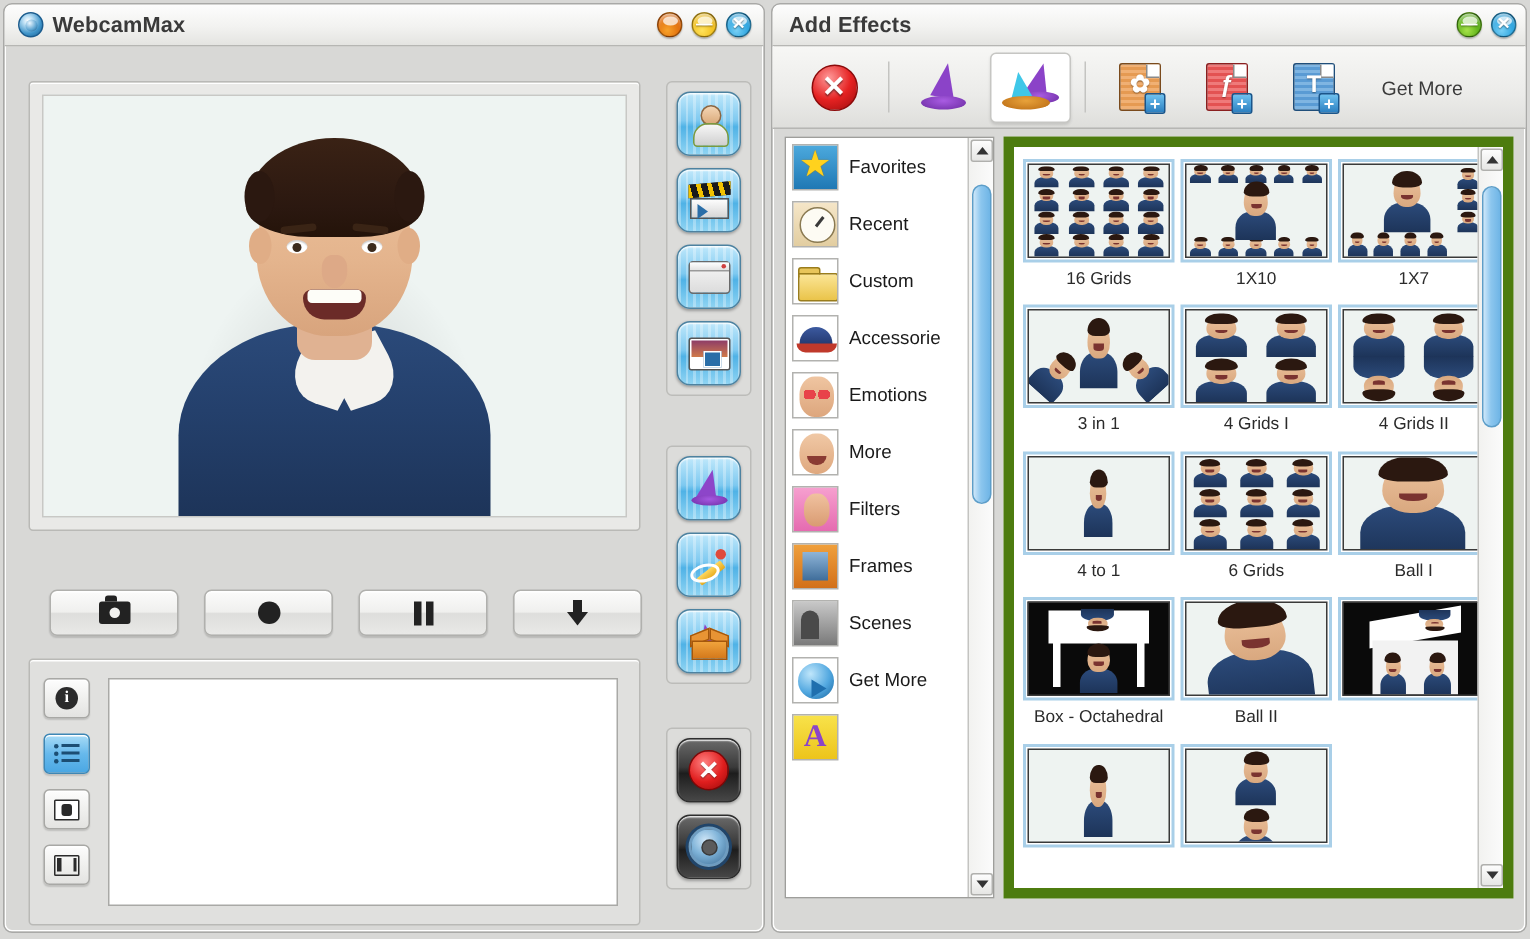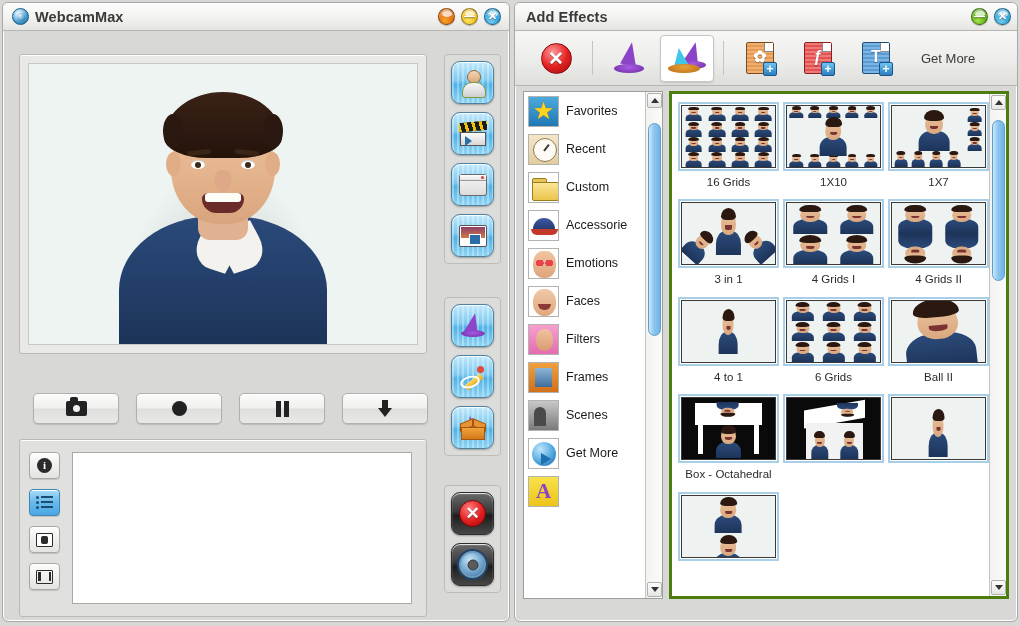--- a/index.html
+++ b/index.html
@@ -600,21 +600,21 @@
   .sb-arrow.down i { border-top: 5px solid #333; }
   .sb-thumb {
     position: absolute; left: 2px; width: 13px; border-radius: 7px;
     background: linear-gradient(to right,#cfe8fa 0%,#8cc6ee 45%,#6fb5e6 100%);
     border: 1px solid #5d9ec9;
   }
 
   
   .fx-panel {
     position: absolute; left: 154px; top: 88px; right: 8px; bottom: 22px;
-    background: #fff; border: 3px solid #4d7c0f; overflow: hidden;
+    background: #fff; border: 7px solid #4d7c0f; overflow: hidden;
   }
   .fx-scrollarea { position: absolute; left: 0; top: 0; right: 17px; bottom: 0; overflow: hidden; }
   .fx-grid {
     display: grid; grid-template-columns: repeat(3, 1fr);
     padding: 8px 6px 0 6px; gap: 2px 4px;
   }
   .fx-cell { display: flex; flex-direction: column; align-items: center; cursor: default; }
   .fx-thumb {
     width: 101px; height: 69px;
     border: 2px solid #a9cfe8; background: #fff; padding: 1px;
@@ -869,21 +869,21 @@
           <div class="cat-item">
             <div class="cat-ic ci-cap"></div>
             <div class="cat-label">Accessorie</div>
           </div>
           <div class="cat-item">
             <div class="cat-ic ci-emot"></div>
             <div class="cat-label">Emotions</div>
           </div>
           <div class="cat-item">
             <div class="cat-ic ci-face"></div>
-            <div class="cat-label">Faces</div>
+            <div class="cat-label">More</div>
           </div>
           <div class="cat-item">
             <div class="cat-ic ci-pink"></div>
             <div class="cat-label">Filters</div>
           </div>
           <div class="cat-item">
             <div class="cat-ic ci-frame"></div>
             <div class="cat-label">Frames</div>
           </div>
           <div class="cat-item">
@@ -1188,45 +1188,56 @@
                     <span class="mini-body"></span>
                     <span class="mini-head"></span>
                   </span>
                 </div>
               </div>
               <div class="fx-label">6 Grids</div>
             </div>
             <div class="fx-cell">
               <div class="fx-thumb">
                 <div class="fx-thumb-inner">
-                  <span class="tile" style="left:2%;top:-8%;width:96%;height:118%;transform:scaleX(1.1) rotate(-6deg)">
-                    <span class="mini-body"></span>
-                    <span class="mini-head"></span>
-                  </span>
-                </div>
-              </div>
-              <div class="fx-label">Ball II</div>
+                  <span class="tile" style="left:8%;top:-6%;width:84%;height:112%;transform:scaleX(1.25)">
+                    <span class="mini-body"></span>
+                    <span class="mini-head"></span>
+                  </span>
+                </div>
+              </div>
+              <div class="fx-label">Ball I</div>
             </div>
             <div class="fx-cell fx-dark">
               <div class="fx-thumb">
                 <div class="fx-thumb-inner">
                   <span style="position:absolute;left:14%;top:8%;width:72%;height:36%;background:#fff;"></span>
                   <span class="tile flip" style="left:32%;top:6%;width:34%;height:26%">
                     <span class="mini-body"></span>
                     <span class="mini-head"></span>
                   </span>
                   <span class="tile" style="left:32%;top:42%;width:36%;height:56%">
                     <span class="mini-body"></span>
                     <span class="mini-head"></span>
                   </span>
                   <span style="position:absolute;left:17%;top:40%;width:6%;height:52%;background:#fff"></span>
                   <span style="position:absolute;right:17%;top:40%;width:6%;height:52%;background:#fff"></span>
                 </div>
               </div>
               <div class="fx-label">Box - Octahedral</div>
+            </div>
+            <div class="fx-cell">
+              <div class="fx-thumb">
+                <div class="fx-thumb-inner">
+                  <span class="tile" style="left:2%;top:-8%;width:96%;height:118%;transform:scaleX(1.1) rotate(-6deg)">
+                    <span class="mini-body"></span>
+                    <span class="mini-head"></span>
+                  </span>
+                </div>
+              </div>
+              <div class="fx-label">Ball II</div>
             </div>
             <div class="fx-cell fx-dark">
               <div class="fx-thumb">
                 <div class="fx-thumb-inner">
                   <span style="position:absolute;left:18%;top:12%;width:66%;height:30%;background:#fff;transform:skewY(-10deg)"></span>
                   <span class="tile flip" style="left:50%;top:8%;width:30%;height:24%">
                     <span class="mini-body"></span>
                     <span class="mini-head"></span>
                   </span>
                   <span style="position:absolute;left:20%;top:40%;width:62%;height:60%;background:#f2f2f2"></span>

